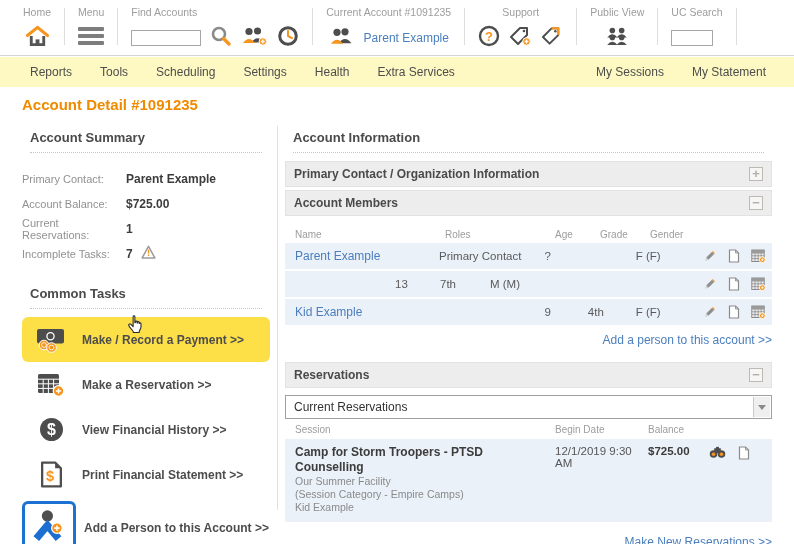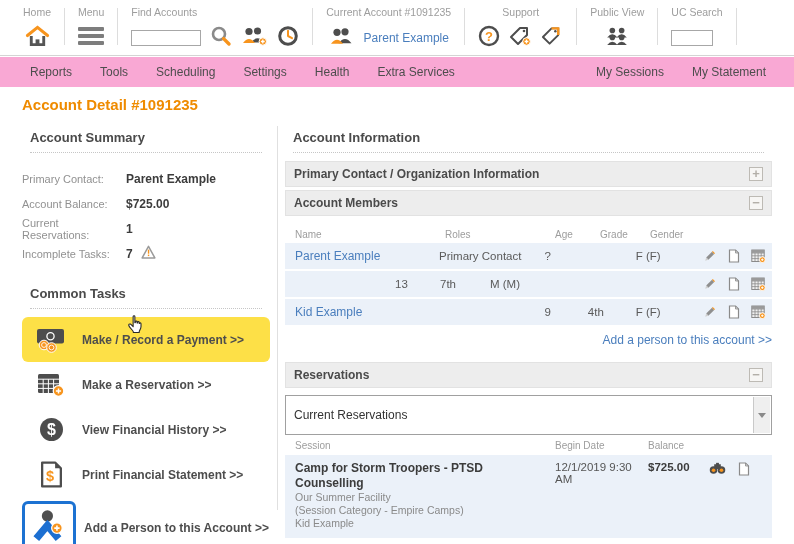--- a/index.html
+++ b/index.html
@@ -16,21 +16,21 @@
   .toolbar{position:absolute;top:0;left:0;right:0;height:56px;background:#fff;
     border-bottom:1px solid #d4d4d4;display:flex;align-items:stretch;padding-left:10px;}
   .tgroup{display:flex;flex-direction:column;align-items:center;padding:6px 13px 0;}
   .tlabel{font-size:10.5px;color:#9d9d9d;white-space:nowrap;height:14px;}
   .ticons{display:flex;align-items:center;gap:9px;margin-top:5px;height:26px;}
   .tdiv{width:1px;background:#ddd;margin:8px 0 10px;}
   .tinput{width:70px;height:16px;border:1px solid #a7a7a7;background:#fff;font-size:11px;padding:0 3px;}
   .tinput.small{width:42px;}
   .acct-link{font-size:12px;color:var(--link);text-decoration:none;}
   
-  .nav{position:absolute;top:57px;left:0;right:0;height:30px;background:#f9a8d4;
+  .nav{position:absolute;top:57px;left:0;right:0;height:30px;background:#fef9c3;
     display:flex;align-items:center;font-size:12px;color:#4d4d4d;}
   .nav-left{display:flex;padding-left:16px;}
   .nav-right{display:flex;margin-left:auto;padding-right:14px;}
   .nav-item{padding:0 14px;cursor:default;white-space:nowrap;}
   
   .page-title{position:absolute;top:96px;left:22px;font-size:15px;font-weight:bold;color:var(--title);}
   .vdivider{position:absolute;left:277px;top:126px;height:384px;width:1px;background:#e0e0e0;}
   .panel-h{font-size:13px;font-weight:bold;color:#4a4a4a;padding-bottom:7px;
     border-bottom:1px dotted #c6c6c6;margin:8px;}
   
@@ -64,21 +64,21 @@
   .c-grade{width:50px;}
   .c-gender{width:70px;}
   .m-row{display:flex;align-items:center;height:26px;background:var(--rowblue);margin-bottom:2px;}
   .m-name{font-size:12px;color:var(--link);cursor:pointer;}
   .m-cell{font-size:11.5px;color:#5a5a5a;}
   .row-icons{margin-left:auto;display:flex;gap:11px;align-items:center;padding-right:6px;}
   .row-icons svg{display:block;cursor:pointer;}
   .blue-link{display:block;text-align:right;color:var(--link);font-size:12px;margin-top:8px;
     text-decoration:none;cursor:pointer;}
   .res-bar{margin-top:15px;}
-  .select{margin-top:7px;height:40px;border:1px solid #a0a0a0;position:relative;display:flex;
+  .select{margin-top:7px;height:24px;border:1px solid #a0a0a0;position:relative;display:flex;
     align-items:center;padding-left:8px;font-size:12px;color:#333;background:#fff;cursor:pointer;}
   .select .chev{position:absolute;right:1px;top:1px;bottom:1px;width:17px;background:#efefef;
     border-left:1px solid #c9c9c9;display:flex;align-items:center;justify-content:center;}
   .chev-tri{width:0;height:0;border-left:4px solid transparent;border-right:4px solid transparent;
     border-top:5px solid #8a8a8a;}
   .r-head{height:20px;}
   .rc-session{width:270px;padding-left:10px;}
   .rc-date{width:93px;}
   .rc-balance{width:55px;}
   .r-row{display:flex;background:var(--rowblue);padding:6px 0 8px;}

